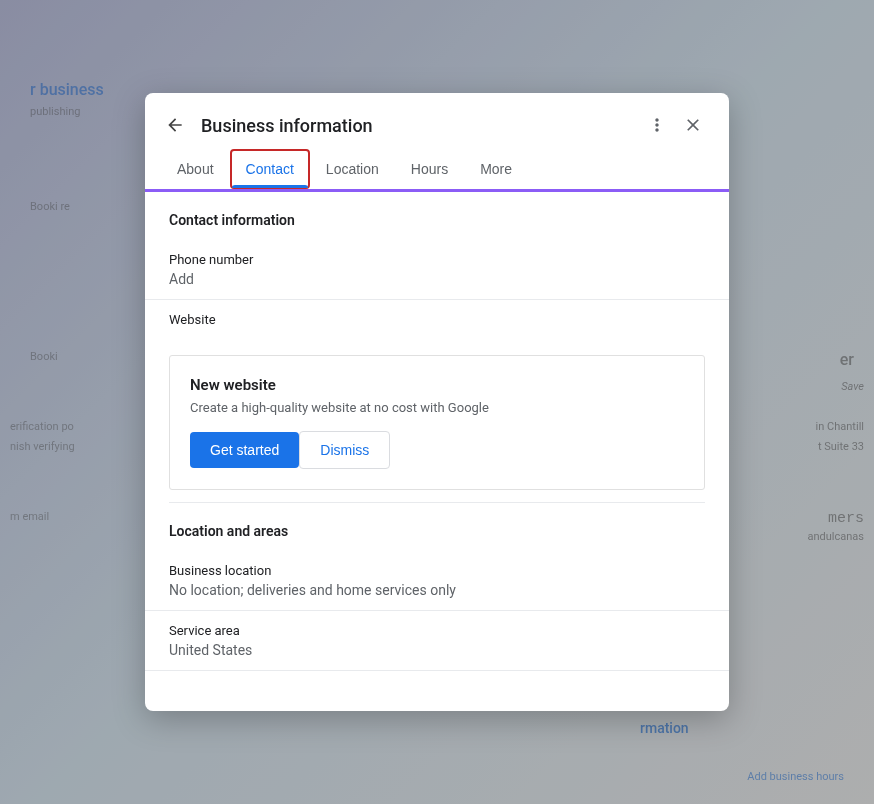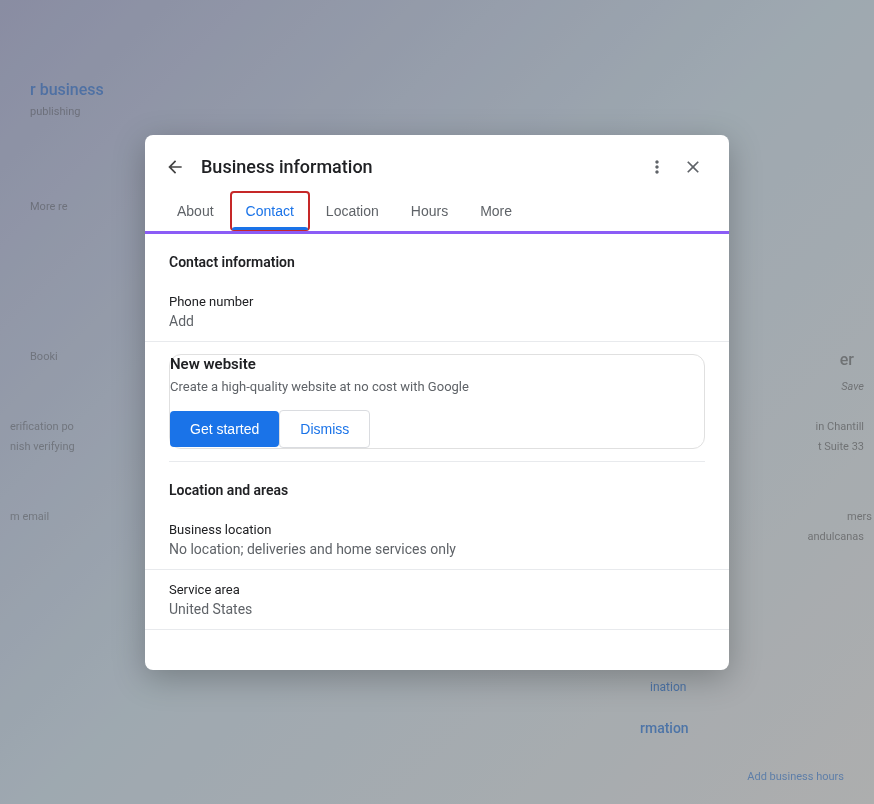--- a/index.html
+++ b/index.html
@@ -192,21 +192,22 @@
     }
 
     .field-value.add-value {
       color: #5f6368;
     }
 
     
     .website-card {
       margin: 12px 24px;
       border: 1px solid #e0e0e0;
-      border-radius: 12px;
+      border-radius: 3px;
+      padding: 20px;
     }
 
     .website-card-title {
       font-size: 15px;
       font-weight: 600;
       color: #202124;
       margin-bottom: 6px;
     }
 
     .website-card-desc {
@@ -250,32 +251,32 @@
       margin: 0 24px;
     }
   </style>
 </head>
 <body>
 
 <div class="bg-blur"></div>
 
 <div class="bg-text" style="top: 80px; left: 30px; font-size: 16px; color: #1a73e8; font-weight: 500; opacity: 0.5;">r business</div>
 <div class="bg-text" style="top: 105px; left: 30px; font-size: 11px; opacity: 0.4;">publishing</div>
-<div class="bg-text" style="top: 200px; left: 30px; font-size: 11px; opacity: 0.4;">More re</div>
+<div class="bg-text" style="top: 200px; left: 30px; font-size: 11px; opacity: 0.4;">Booki re</div>
 <div class="bg-text" style="top: 350px; left: 30px; font-size: 11px; opacity: 0.4;">Booki</div>
 <div class="bg-text" style="top: 420px; left: 10px; font-size: 11px; opacity: 0.4;">erification po</div>
 <div class="bg-text" style="top: 440px; left: 10px; font-size: 11px; opacity: 0.4;">nish verifying</div>
 <div class="bg-text" style="top: 510px; left: 10px; font-size: 11px; opacity: 0.4;">m email</div>
 <div class="bg-text" style="top: 680px; left: 650px; font-size: 12px; color: #1a73e8; opacity: 0.6;">ination</div>
 <div class="bg-text" style="top: 720px; left: 640px; font-size: 14px; color: #1a73e8; font-weight: 500; opacity: 0.6;">rmation</div>
 <div class="bg-text" style="top: 350px; right: 20px; font-size: 16px; font-weight: 500; opacity: 0.5;">er</div>
 <div class="bg-text" style="top: 380px; right: 10px; font-size: 11px; opacity: 0.5; font-style: italic;">Save</div>
 <div class="bg-text" style="top: 420px; right: 10px; font-size: 11px; opacity: 0.5;">in Chantill</div>
 <div class="bg-text" style="top: 440px; right: 10px; font-size: 11px; opacity: 0.5;">t Suite 33</div>
-<div class="bg-text" style="top: 510px; right: 2px; font-size: 11px; opacity: 0.5;">mers</div>
+<div class="bg-text" style="top: 510px; right: 10px; font-size: 15px; opacity: 0.5; font-family: Liberation Mono, monospace;">mers</div>
 <div class="bg-text" style="top: 530px; right: 10px; font-size: 11px; opacity: 0.5;">andulcanas</div>
 <div class="bg-text" style="top: 770px; right: 30px; font-size: 11px; color: #1a73e8; opacity: 0.5;">Add business hours</div>
 
 <div class="modal-overlay">
   <div class="modal">
 
     <div class="modal-header">
       <button class="back-btn">
         <svg width="20" height="20" viewBox="0 0 24 24" fill="currentColor">
           <path d="M20 11H7.83l5.59-5.59L12 4l-8 8 8 8 1.41-1.41L7.83 13H20v-2z"></path>
@@ -306,20 +307,23 @@
 
     <div class="modal-content">
 
       <div class="section-header">Contact information</div>
 
       <div class="field-row">
         <div class="field-label">Phone number</div>
         <div class="field-value add-value">Add</div>
       </div>
 
+      <div class="field-row" style="border-bottom: none;">
+        <div class="field-label">Website</div>
+      </div>
 
       <div class="website-card">
         <div class="website-card-title">New website</div>
         <div class="website-card-desc">Create a high-quality website at no cost with Google</div>
         <div class="card-actions">
           <button class="btn-primary">Get started</button>
           <button class="btn-secondary">Dismiss</button>
         </div>
       </div>
 

